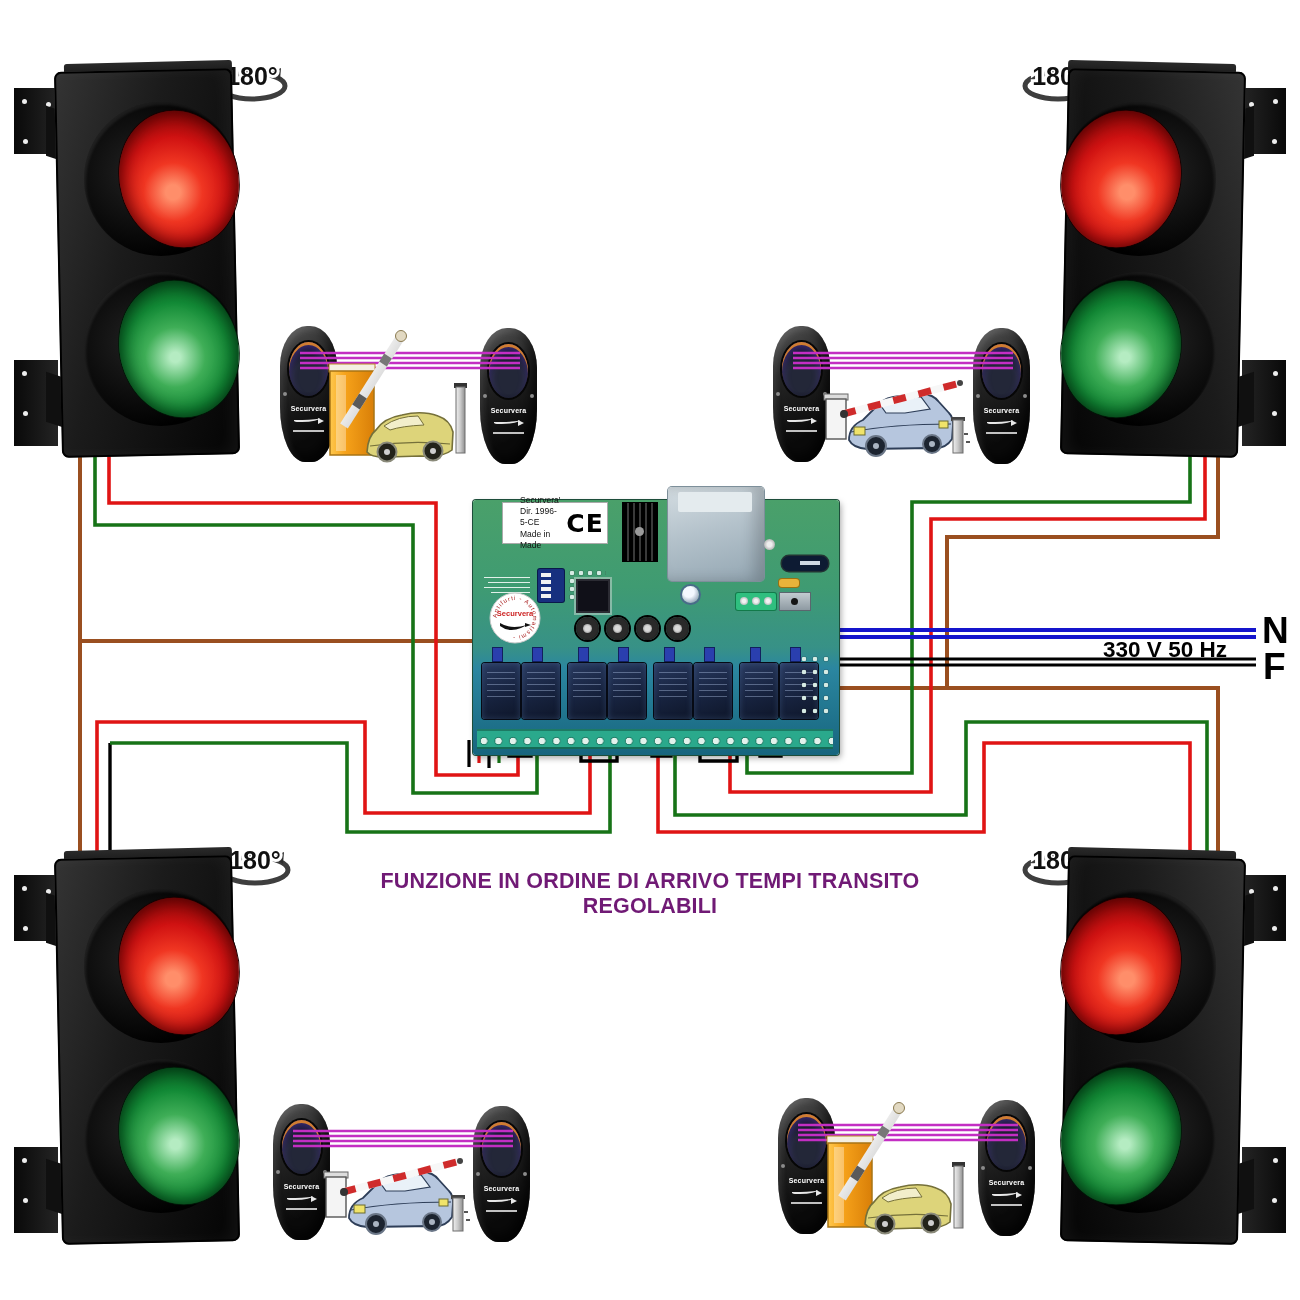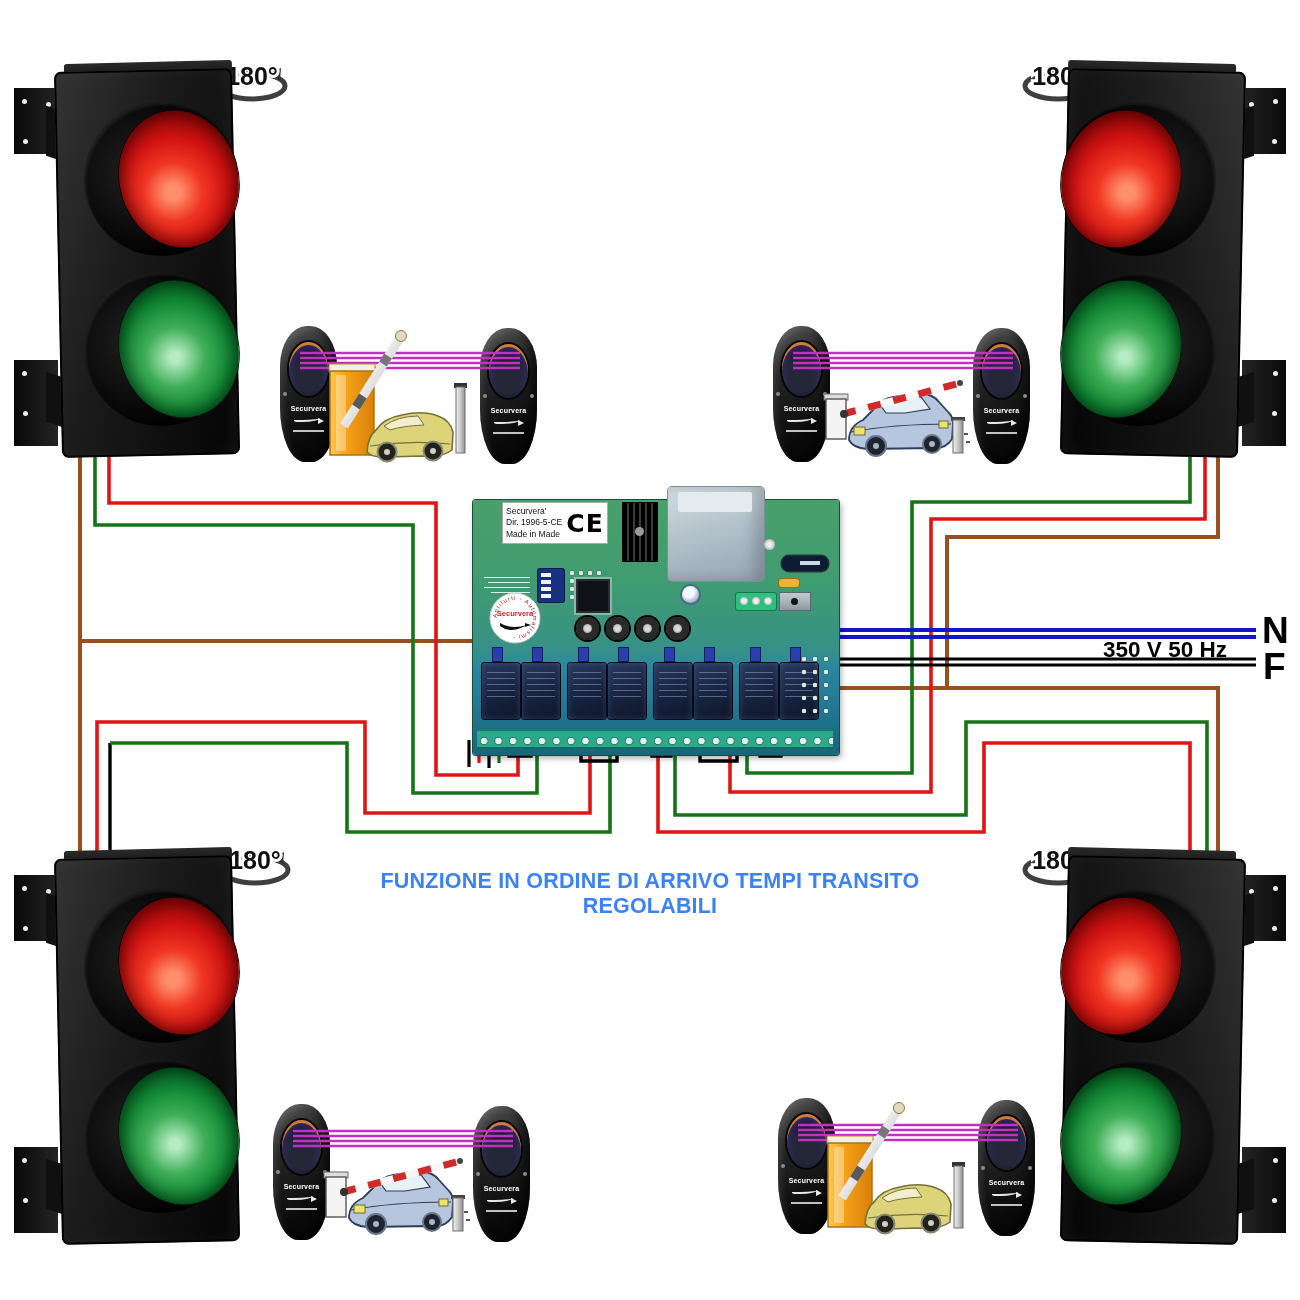--- a/index.html
+++ b/index.html
@@ -61,21 +61,21 @@
   .scene{position:absolute;width:280px;height:148px;}
   .scene svg.art{position:absolute;inset:0;overflow:visible;}
 
   
   .board{position:absolute;left:473px;top:487px;width:366px;height:268px;}
   .pcb{position:absolute;left:0;top:13px;width:366px;height:255px;border-radius:3px;
        background:linear-gradient(180deg,#4aa06a 0%,#3f9b72 34%,#379187 58%,#2b86a0 66%,#17657e 100%);
        box-shadow:0 0 0 1px #1d4d3a,2px 3px 6px rgba(0,0,0,.35);}
   .plabel{position:absolute;left:30px;top:16px;width:104px;height:40px;background:#fff;
           box-shadow:0 0 0 1px #aaa;display:flex;align-items:center;}
-  .ptext{flex:0 0 60px;padding-left:3px;font-size:8.5px;line-height:1.3;color:#111;}
+  .ptext{flex:0 0 60px;padding-left:17px;font-size:8.5px;line-height:1.3;color:#111;}
   .ce{flex:1;text-align:center;font-size:25px;font-weight:bold;letter-spacing:1px;color:#000;
       font-family:"DejaVu Sans",sans-serif;}
   .fineprint{position:absolute;left:11px;top:86px;width:46px;height:22px;}
   .fineprint i{display:block;height:1.5px;margin:3.5px 0 0 0;background:rgba(255,255,255,.85);}
   .fineprint i:nth-child(2){margin-left:4px;}
   .fineprint i:nth-child(4){margin-left:7px;}
   .dip{position:absolute;left:65px;top:82px;width:26px;height:33px;background:#17307f;border-radius:2px;
        box-shadow:0 0 0 1px #0a1a4a;}
   .dip i{position:absolute;left:3px;width:10px;height:4px;background:#f2f2f2;}
   .pads{background-image:radial-gradient(circle at 4px 4px,#d6ebe4 0 2px,rgba(0,0,0,.18) 2.6px,transparent 3.4px);}
@@ -120,21 +120,21 @@
        border-top:2px solid #1d7a64;border-bottom:2px solid #156a55;
        background-image:radial-gradient(circle at 7px 10px,#e2f2ec 0 3px,rgba(0,0,0,.3) 3.6px,transparent 4.6px);
        background-size:14.5px 20px;}
   .rpads{position:absolute;left:327px;top:168px;width:34px;height:66px;background-size:11px 13px;}
 
   
   .nf{position:absolute;font-weight:bold;color:#000;font-size:37px;line-height:1;}
   .voltage{position:absolute;left:1100px;top:637px;width:130px;text-align:center;
            font-size:22.5px;font-weight:bold;color:#000;}
   .caption{position:absolute;left:318px;top:869px;width:664px;text-align:center;
-           font-size:21.5px;font-weight:bold;color:#3b82f6;letter-spacing:.2px;}
+           font-size:21.5px;font-weight:bold;color:#701a75;letter-spacing:.2px;}
 
   .layer{position:absolute;inset:0;}
 </style>
 </head>
 <body>
 
 <div id="canvas">
 
   <svg width="0" height="0" style="position:absolute">
     <defs>
@@ -272,21 +272,21 @@
     <div class="relay" style="left:181px"></div>
     <div class="relay" style="left:221px"></div>
     <div class="relay" style="left:267px"></div>
     <div class="relay" style="left:307px"></div>
     <div class="rpads pads"></div>
     <div class="tstrip"></div>
   </div>
 
   <div class="nf" style="left:1262px;top:612px">N</div>
   <div class="nf" style="left:1263px;top:648px">F</div>
-  <div class="voltage">350 V 50 Hz</div>
+  <div class="voltage">330 V 50 Hz</div>
 
   <div class="caption">FUNZIONE IN ORDINE DI ARRIVO TEMPI TRANSITO REGOLABILI</div>
 
   <div class="rot" style="left:211px;top:55px">
     <svg viewBox="0 0 86 48">
         <ellipse cx="41" cy="31" rx="33" ry="13" fill="none" stroke="#3e3e3e" stroke-width="5"></ellipse>
       <path d="M70,13 l-11,5 10,7 z" fill="#2e2e2e"></path>
       <text x="41" y="30" text-anchor="middle">180°</text>
       </svg>
   </div>

